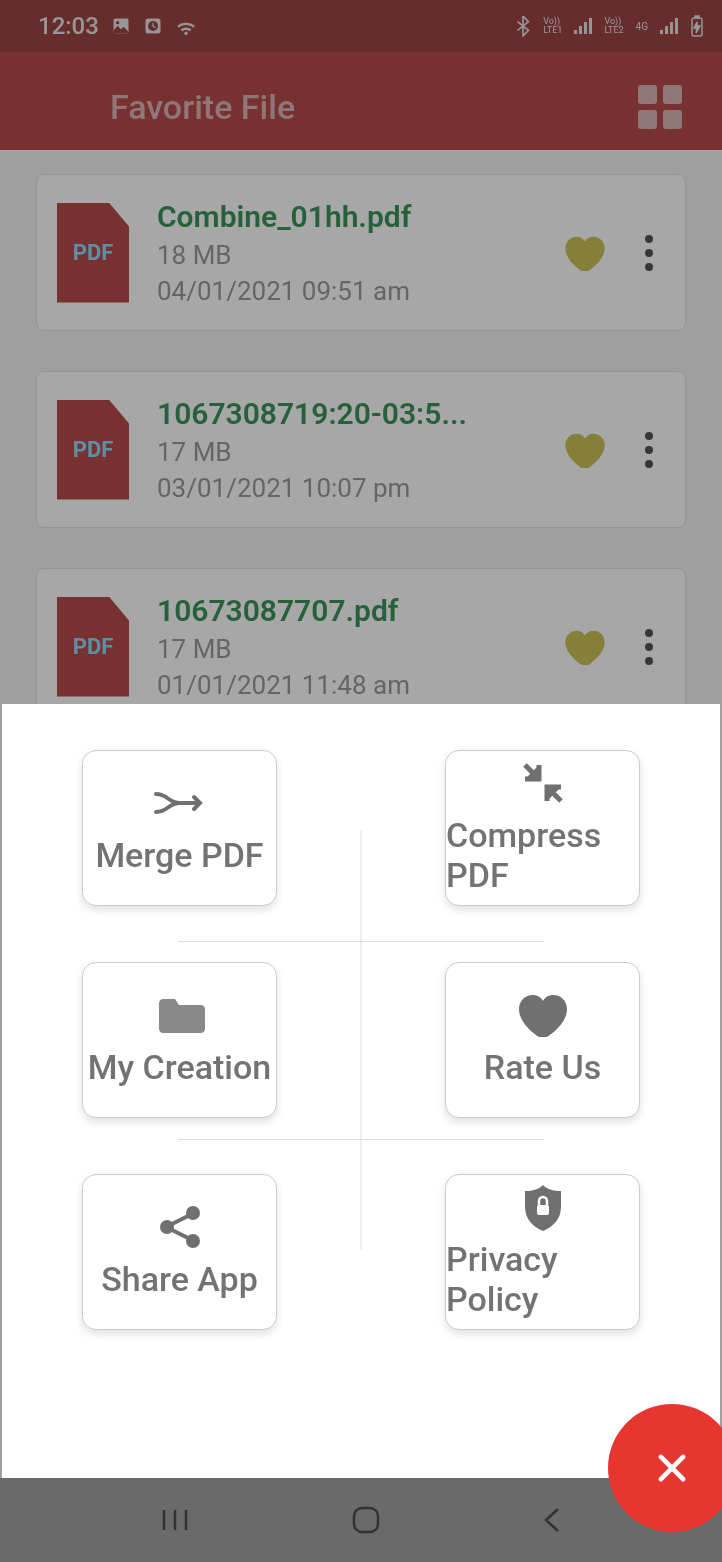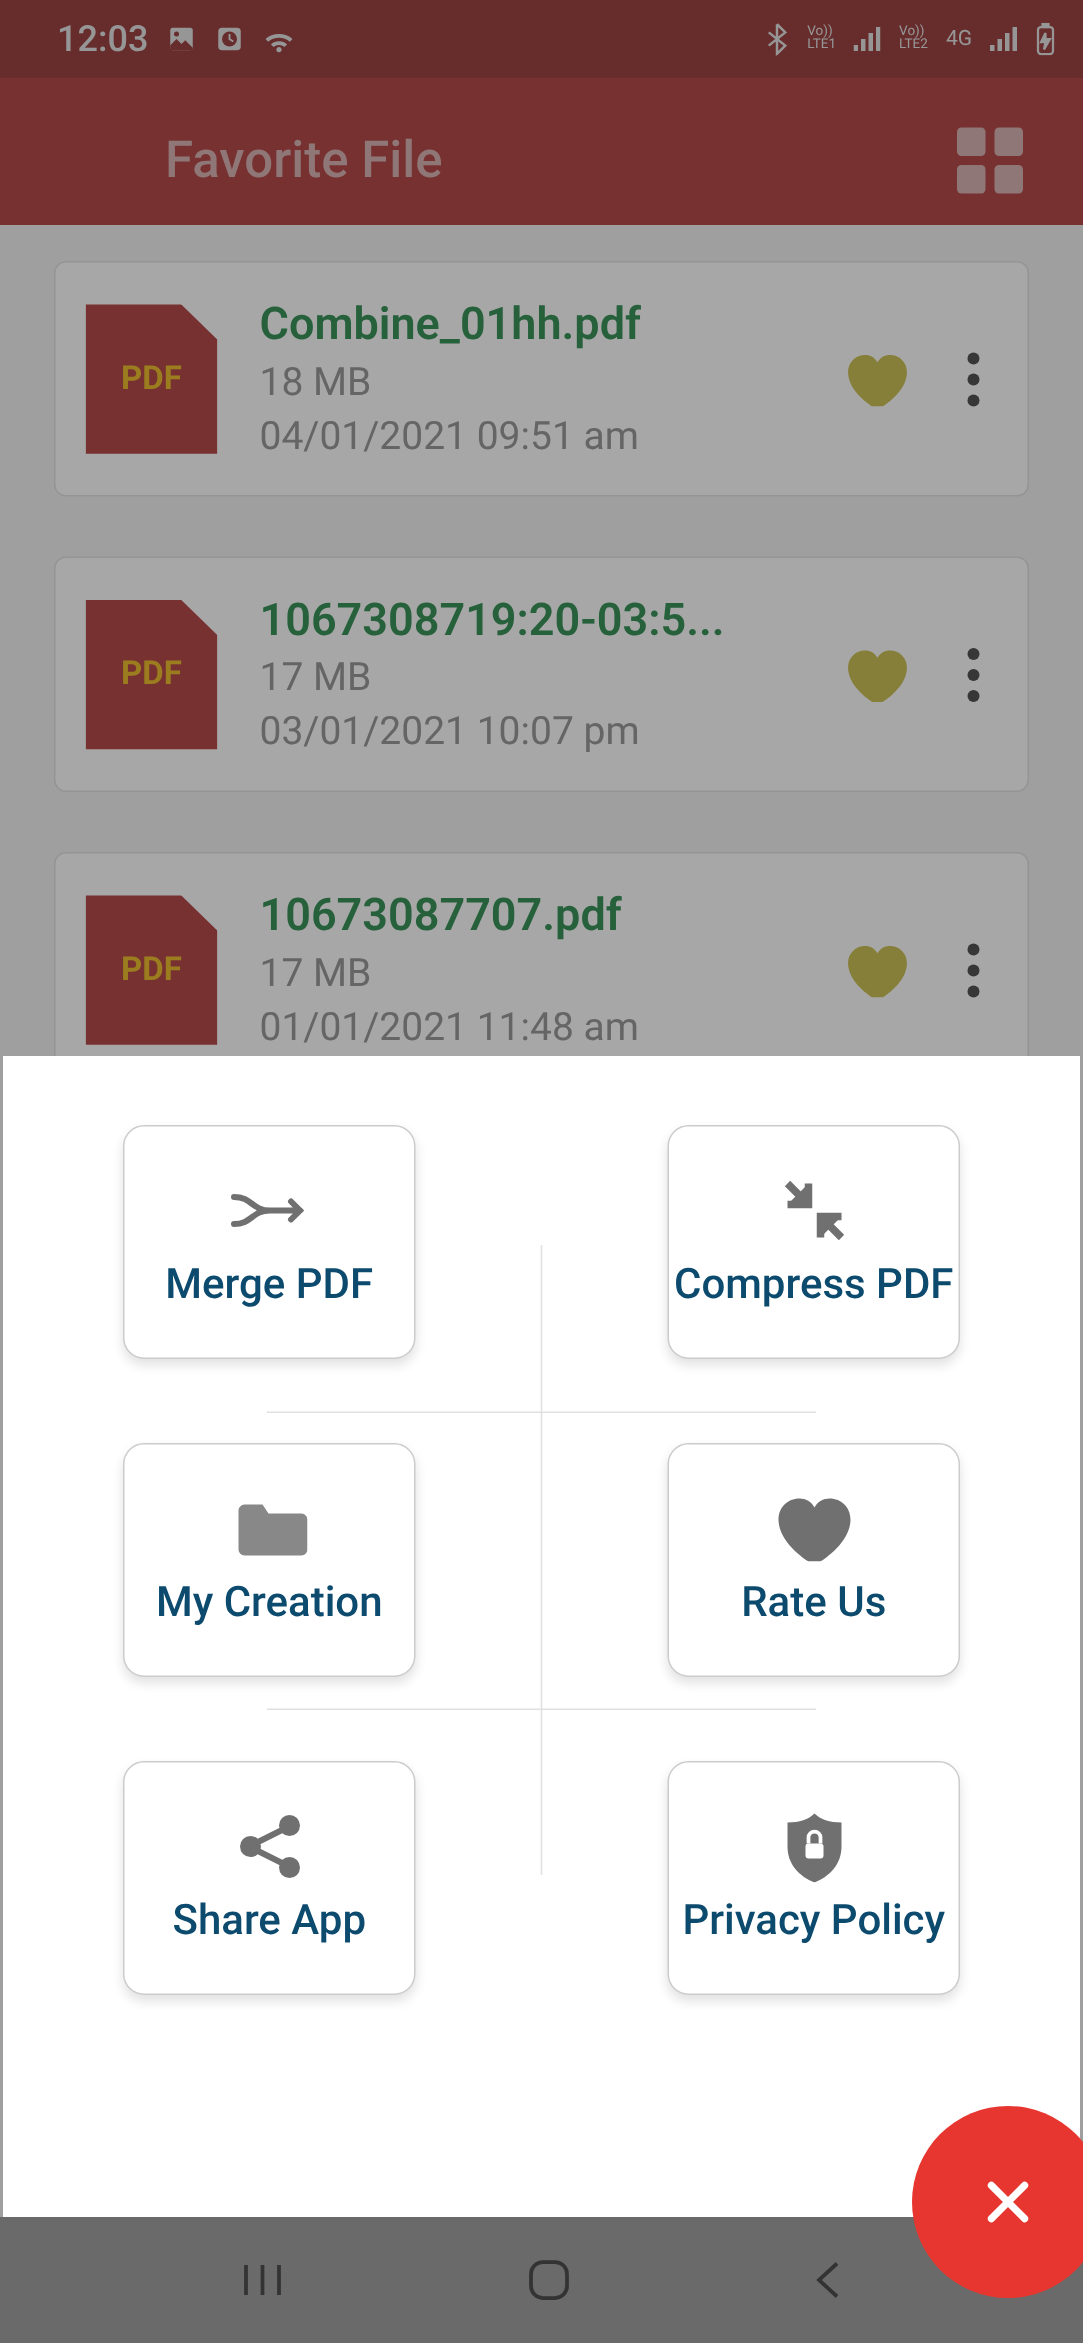--- a/index.html
+++ b/index.html
@@ -59,28 +59,28 @@
     background: #fff;
     border: 1px solid #ddd;
     border-radius: 8px;
     padding: 24px 20px;
     margin-bottom: 40px;
     display: flex;
     align-items: center;
     gap: 28px;
   }
   .pdf-icon {
-    width: 88px;
+    width: 72px;
     height: 100px;
     background: #a82828;
     position: relative;
     display: flex;
     align-items: center;
     justify-content: center;
-    color: #eab308;
+    color: #7dd3fc;
     font-weight: 700;
     font-size: 22px;
     clip-path: polygon(0 0, 72% 0, 100% 24%, 100% 100%, 0 100%);
     flex-shrink: 0;
   }
   .file-info { flex: 1; min-width: 0; }
   .file-name {
     font-size: 30px;
     font-weight: 600;
     color: #15803d;
@@ -151,22 +151,22 @@
     gap: 10px;
   }
   .sheet-item-icon {
     width: 56px;
     height: 44px;
     display: flex;
     align-items: center;
     justify-content: center;
   }
   .sheet-item-label {
-    font-size: 28px;
-    color: #0c4a6e;
+    font-size: 34px;
+    color: #737373;
     font-weight: 500;
   }
   
   .divider-v {
     position: absolute;
     left: 50%;
     top: 80px;
     bottom: 80px;
     width: 1px;
     background: #e0e0e0;
@@ -243,21 +243,21 @@
         <path d="M6 1v18l5-5-10-8m0 8l10-8-5-5"></path>
       </svg>
     <span style="font-size:9px;line-height:1"><span style="display:block">Vo))</span><span>LTE1</span></span>
     <svg width="18" height="16" viewBox="0 0 18 16" fill="#e0e0e0">
         <rect x="0" y="12" width="3" height="4"></rect>
         <rect x="5" y="8" width="3" height="8"></rect>
         <rect x="10" y="4" width="3" height="12"></rect>
         <rect x="15" y="0" width="3" height="16"></rect>
       </svg>
     <span style="font-size:9px;line-height:1"><span style="display:block">Vo))</span><span>LTE2</span></span>
-    <span style="font-size:14px">4G</span>
+    <span style="font-size:10px">4G</span>
     <svg width="18" height="16" viewBox="0 0 18 16" fill="#e0e0e0">
         <rect x="0" y="12" width="3" height="4"></rect>
         <rect x="5" y="8" width="3" height="8"></rect>
         <rect x="10" y="4" width="3" height="12"></rect>
         <rect x="15" y="0" width="3" height="16"></rect>
       </svg>
     <svg width="14" height="22" viewBox="0 0 14 22" fill="none" stroke="#e0e0e0" stroke-width="1.5">
         <rect x="2" y="3" width="10" height="18" rx="2"></rect>
         <rect x="5" y="1" width="4" height="2" fill="#e0e0e0"></rect>
         <path d="M7 7l-3 6h3l-1 5 4-7H7z" fill="#e0e0e0"></path>

